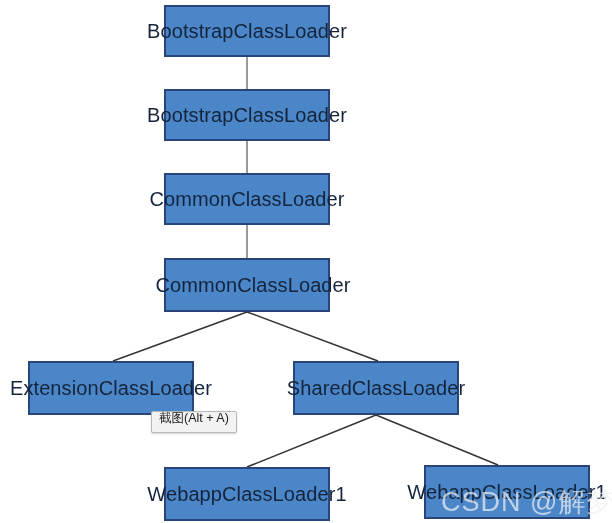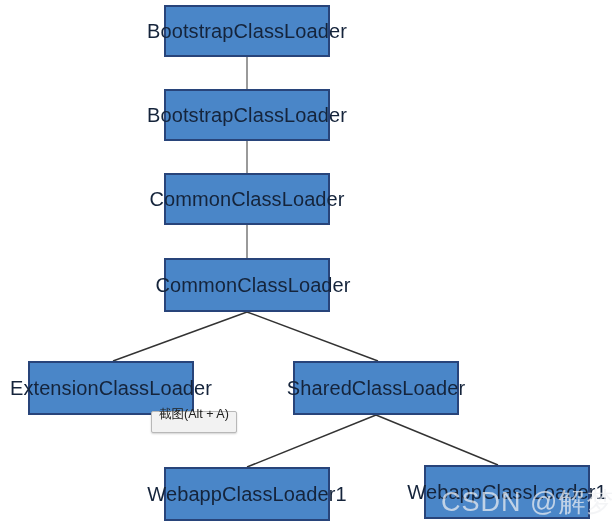--- a/index.html
+++ b/index.html
@@ -44,21 +44,21 @@
     position: absolute;
     box-sizing: border-box;
     background: #f2f2f2;
     border: 1px solid #b8b8b8;
     border-radius: 2px;
     color: #20201f;
     font-size: 12.5px;
     line-height: 1;
     padding: 4px 7px 12px 7px;
     display: flex;
-    align-items: flex-end;
+    align-items: center;
     z-index: 5;
     box-shadow: 0 1px 2px rgba(0,0,0,0.18);
   }
   .watermark {
     position: absolute;
     color: rgba(238, 240, 243, 0.72);
     font-size: 27px;
     line-height: 1;
     white-space: nowrap;
     z-index: 6;

